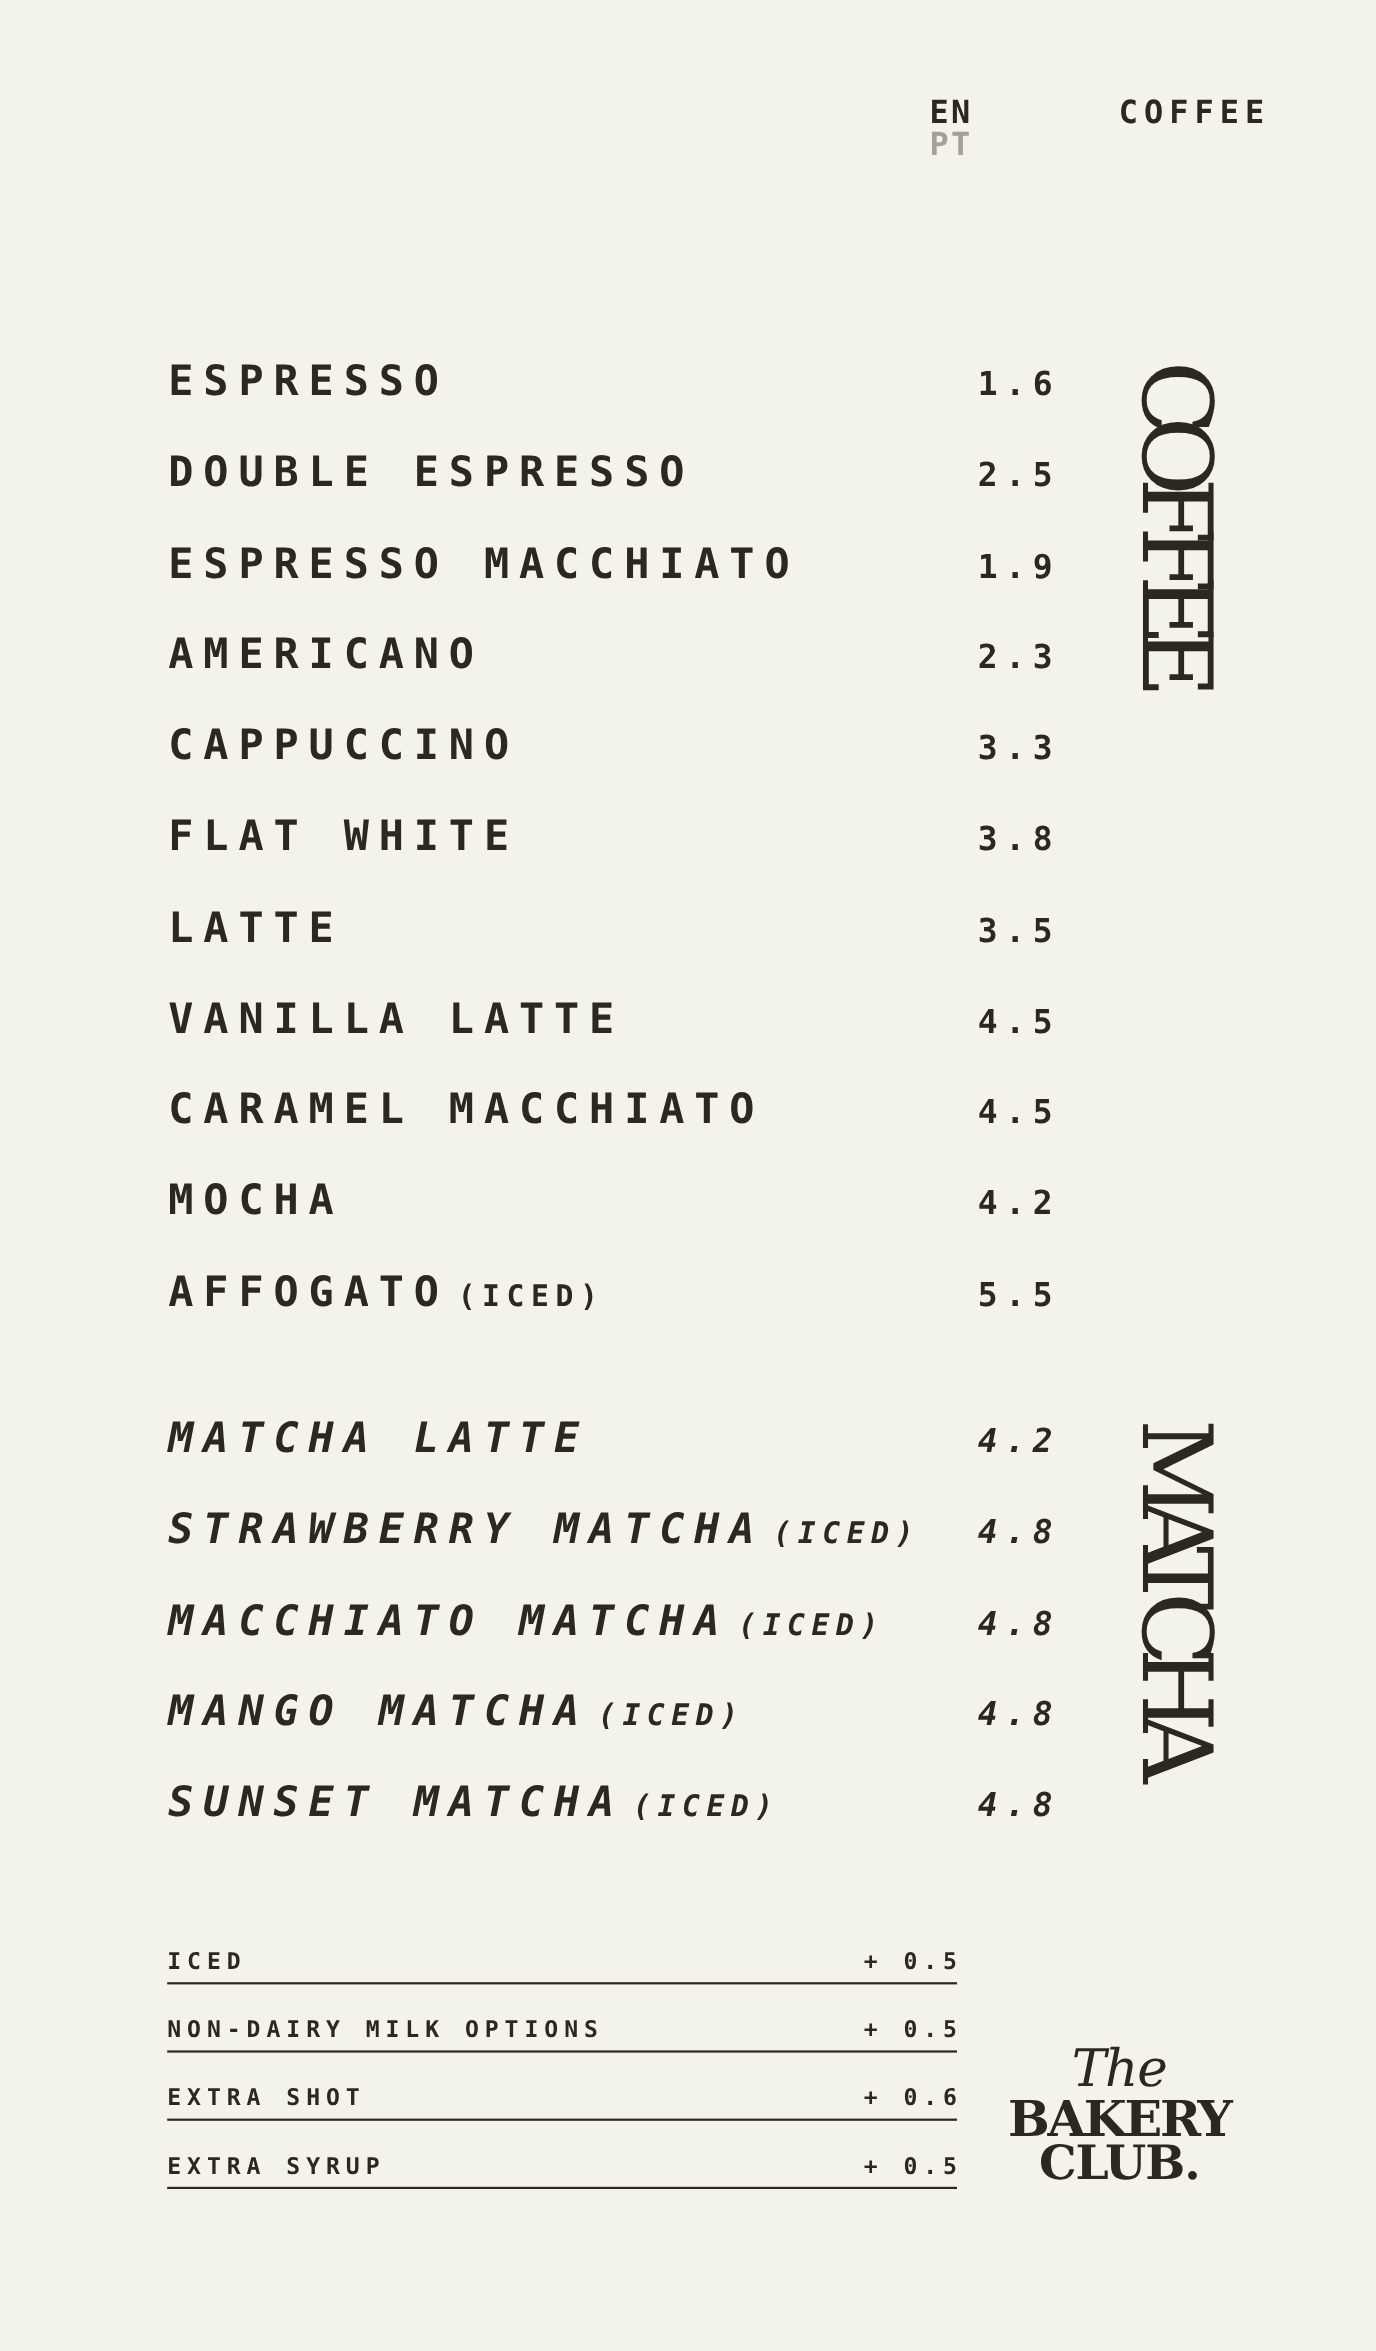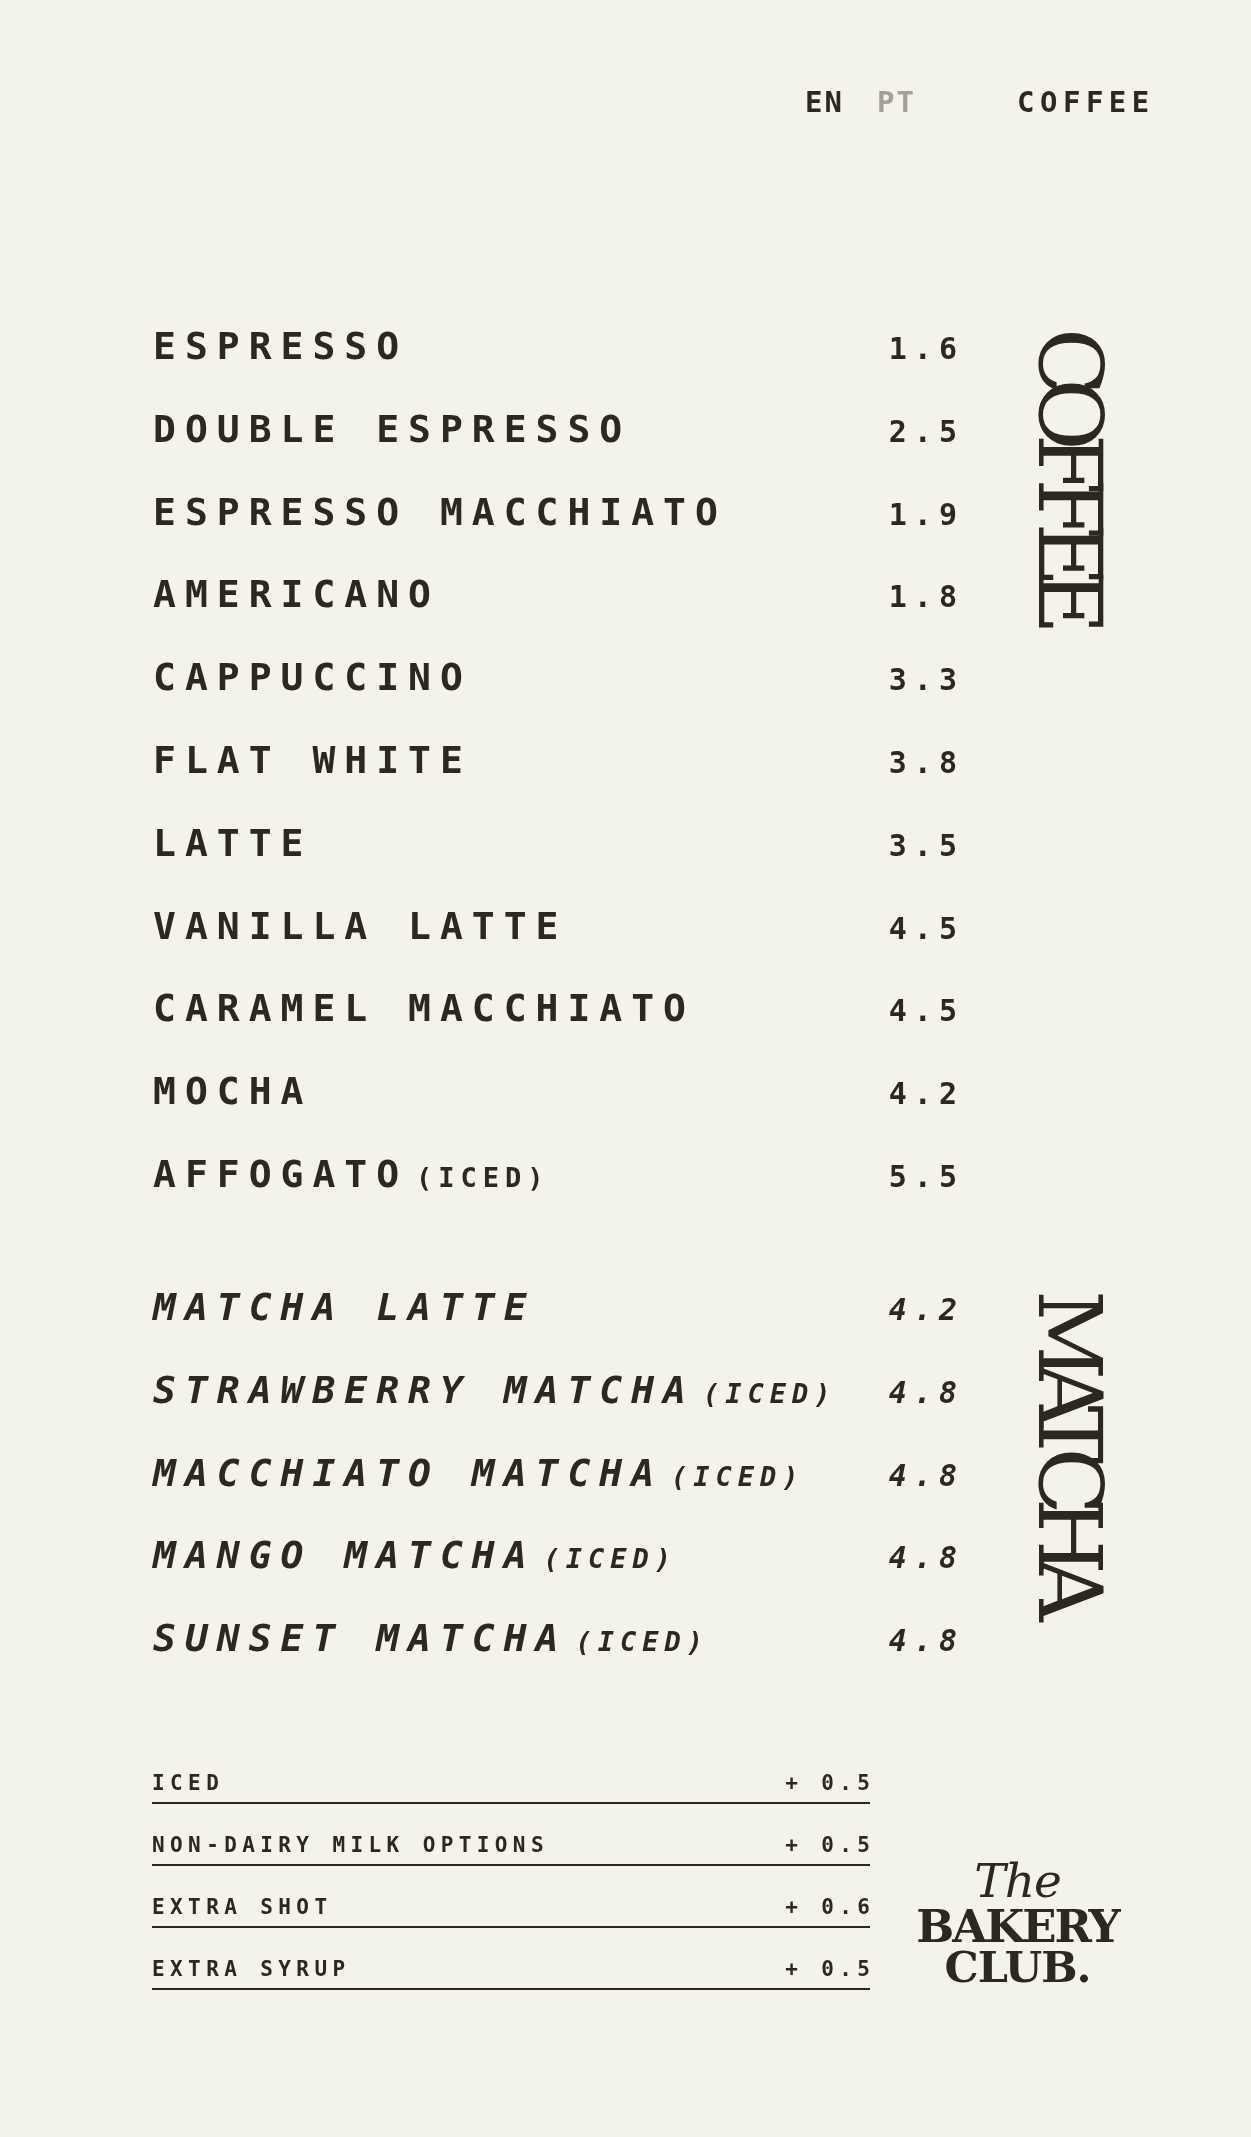--- a/index.html
+++ b/index.html
@@ -15,28 +15,29 @@
     height: 2137px;
     background: var(--background);
     color: var(--ink);
     font-family: "DejaVu Sans Mono", monospace;
     overflow: hidden;
   }
 
   
   .lang-toggle {
     position: absolute;
-    left: 805px;
+    left: 845px;
     top: 88px;
     display: flex;
     column-gap: 33px;
     font-size: 29px;
     font-weight: bold;
     line-height: 29px;
     letter-spacing: 2px;
+    flex-direction: column;
   }
   .lang-option { cursor: pointer; }
   .lang-option.inactive { color: var(--muted); }
   .nav-link {
     position: absolute;
     left: 1017px;
     top: 88px;
     font-size: 29px;
     font-weight: bold;
     line-height: 29px;
@@ -181,21 +182,21 @@
 
         </span>
         <span class="item-price">1.9</span>
       </li>
 
       <li class="item-row">
         <span class="item-left">
           <span class="item-name">AMERICANO</span>
 
         </span>
-        <span class="item-price">1.8</span>
+        <span class="item-price">2.3</span>
       </li>
 
       <li class="item-row">
         <span class="item-left">
           <span class="item-name">CAPPUCCINO</span>
 
         </span>
         <span class="item-price">3.3</span>
       </li>
 

